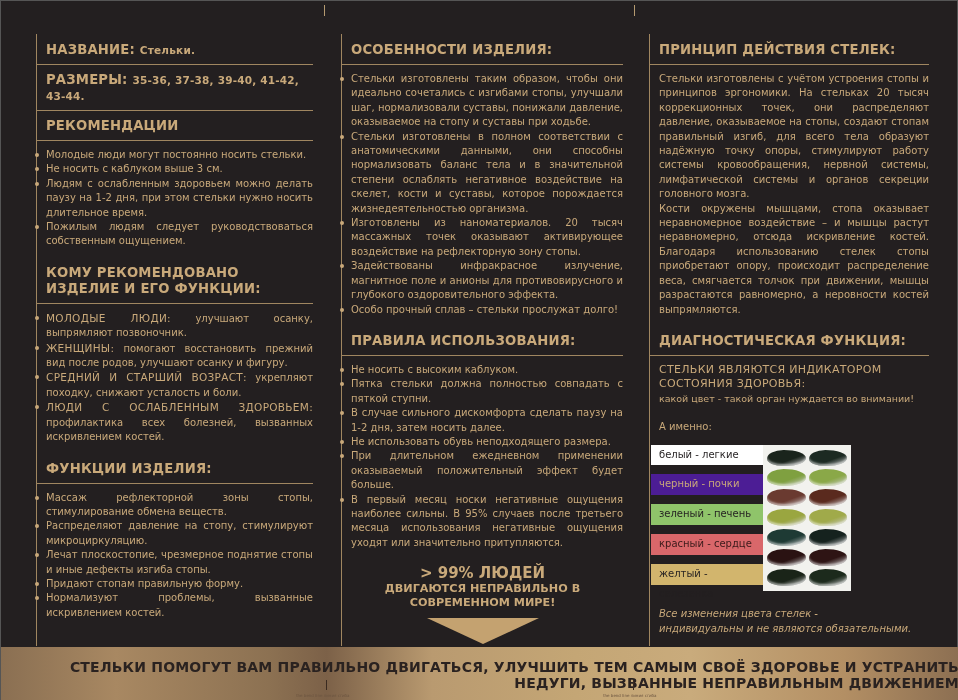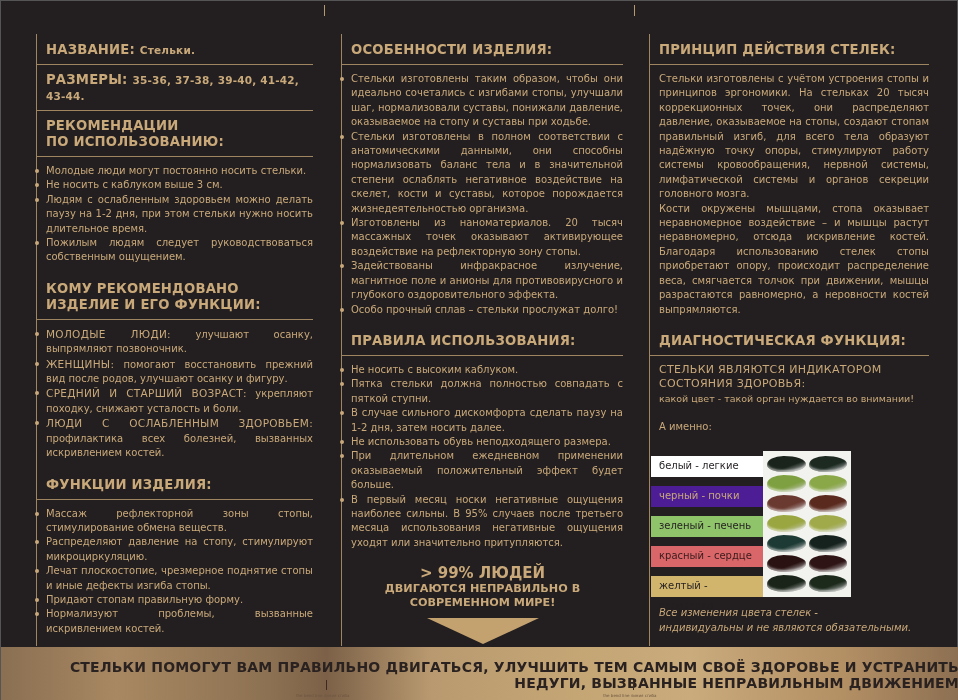--- a/index.html
+++ b/index.html
@@ -15,27 +15,27 @@
   .h .val { font-weight: bold; font-size: 10.5px; }
   .rule { height: 1px; background: #a08660; margin-top: 6px; margin-bottom: 7px; }
   .txt { font-size: 10px; line-height: 14.4px; color: #c9a97a; padding-left: 9px; text-align: justify; }
   .blt { position: relative; }
   .blt::before { content: ""; position: absolute; left: -11px; top: 5px; width: 4px; height: 4px; border-radius: 50%; background: #c9a97a; }
   .upper { font-size: 10.5px; letter-spacing: 0.3px; }
   .callout { text-align: center; font-weight: bold; color: #c9a97a; margin-top: 14px; }
   .callout .big { font-size: 15px; line-height: 18px; }
   .callout .sm { font-size: 11.2px; line-height: 14px; }
   .arrow { width: 0; height: 0; margin: 8px auto 0; border-left: 56px solid transparent; border-right: 56px solid transparent; border-top: 26px solid #c4a270; }
-  .colorgrid { display: flex; margin-left: 1px; margin-top: 16px; width: 200px; height: 146px; align-items: flex-end; }
+  .colorgrid { display: flex; margin-left: 1px; margin-top: 10px; width: 200px; height: 146px; }
   .labels { width: 112px; display: flex; flex-direction: column; }
   .lab { height: 20.9px; font-size: 10px; line-height: 20px; padding-left: 8px; }
   .lab.gap { background: #231f20; height: 9px; }
   .swatch { width: 88px; height: 146px; background: #f2f2ee; display: grid; grid-template-columns: 1fr 1fr; grid-auto-rows: 1fr; gap: 3px; padding: 5px 4px; }
   .ins { border-radius: 45% 60% 55% 45% / 55% 50% 50% 45%; box-shadow: inset 0 -2px 2px rgba(255,255,255,0.5); }
-  .note { font-style: italic; font-size: 10px; line-height: 15px; padding-left: 9px; margin-top: 8px; }
+  .note { font-style: italic; font-size: 10px; line-height: 15px; padding-left: 9px; margin-top: 15px; }
   .footer { position: absolute; left: 0; top: 646px; width: 958px; height: 54px;
     background: linear-gradient(90deg, #8a6f52 0%, #a88862 12%, #8c7152 28%, #7c6148 34%, #b99a70 45%, #c4a675 60%, #c9ab7c 72%, #b38f64 88%, #8c6f52 100%); }
   .footer-text { position: absolute; top: 12px; left: 0; width: 958px; text-align: right; font-weight: bold; font-size: 14px; color: #2a2220; letter-spacing: 0.2px; }
   .bend { position: absolute; top: 46px; font-size: 4px; color: #6b5540; }
   .bendtick { position: absolute; top: 33px; width: 1px; height: 10px; background: #3a2a20; }
 </style>
 </head>
 <body>
 
 <div class="page">
@@ -48,21 +48,20 @@
       <span class="val">Стельки.</span>
     </div>
     <div class="rule"></div>
     <div class="h">
       <span>РАЗМЕРЫ:</span>
       <span class="val">35-36, 37-38, 39-40, 41-42, 43-44.</span>
     </div>
     <div class="rule"></div>
     <div class="h">
       <div>РЕКОМЕНДАЦИИ</div>
-      <div>ПО ИСПОЛЬЗОВАНИЮ:</div>
     </div>
     <div class="rule"></div>
     <div class="txt">
       <div class="blt">Молодые люди могут постоянно носить стельки.</div>
       <div class="blt">Не носить с каблуком выше 3 см.</div>
       <div class="blt">Людям с ослабленным здоровьем можно делать паузу на 1-2 дня, при этом стельки нужно носить длительное время.</div>
       <div class="blt">Пожилым людям следует руководствоваться собственным ощущением.</div>
     </div>
     <div class="h" style="margin-top:16px;">
       <div>КОМУ РЕКОМЕНДОВАНО</div>

